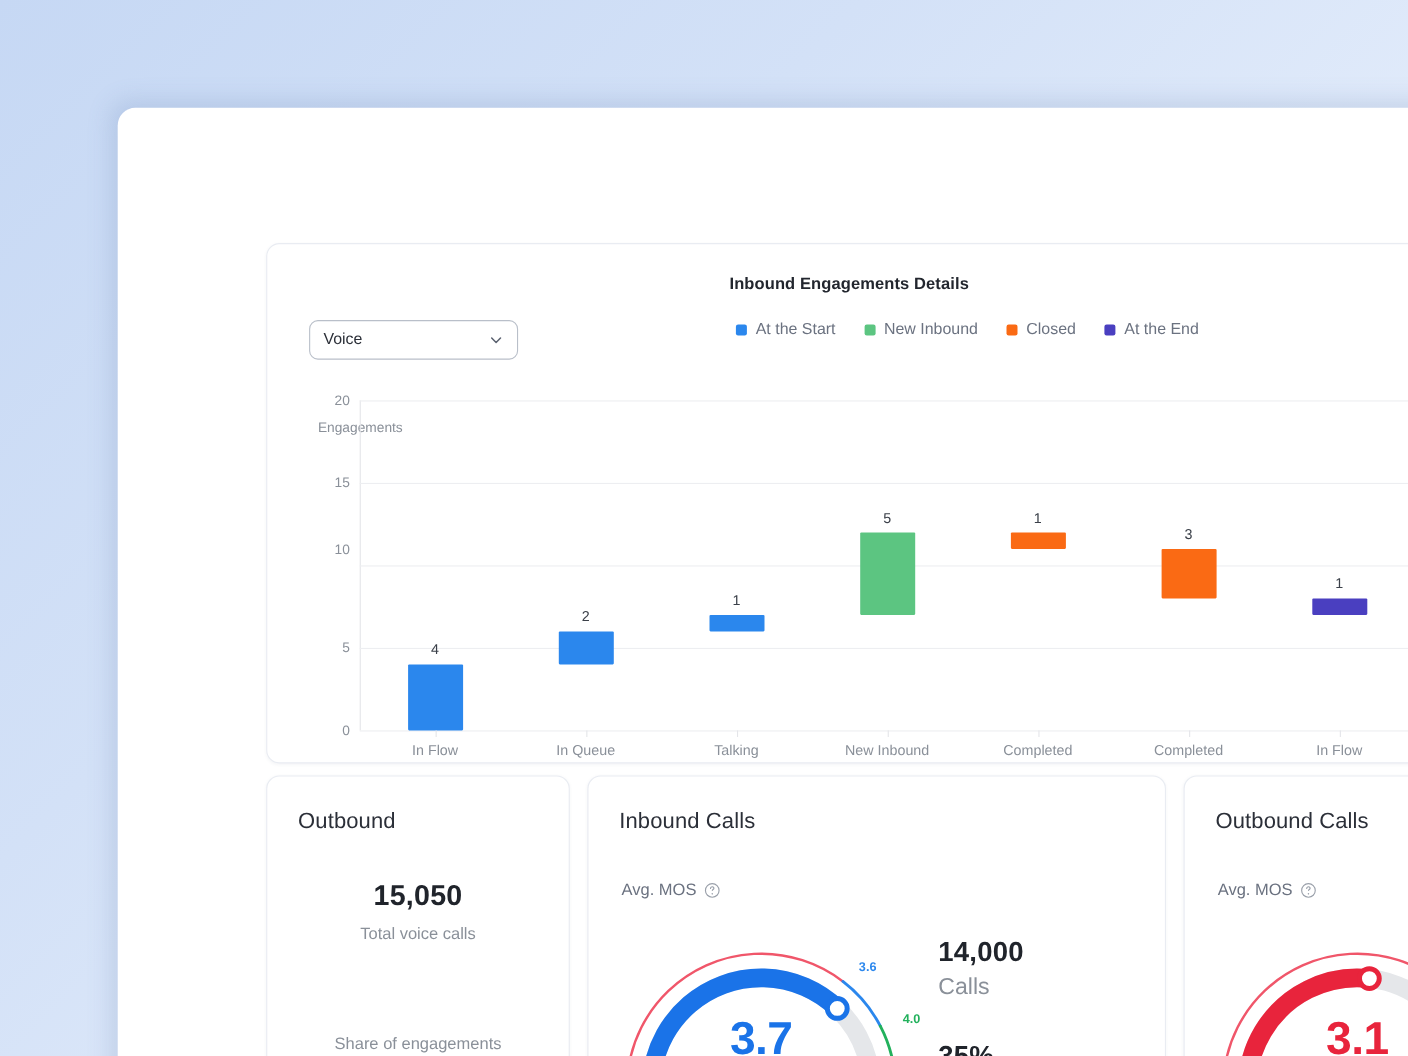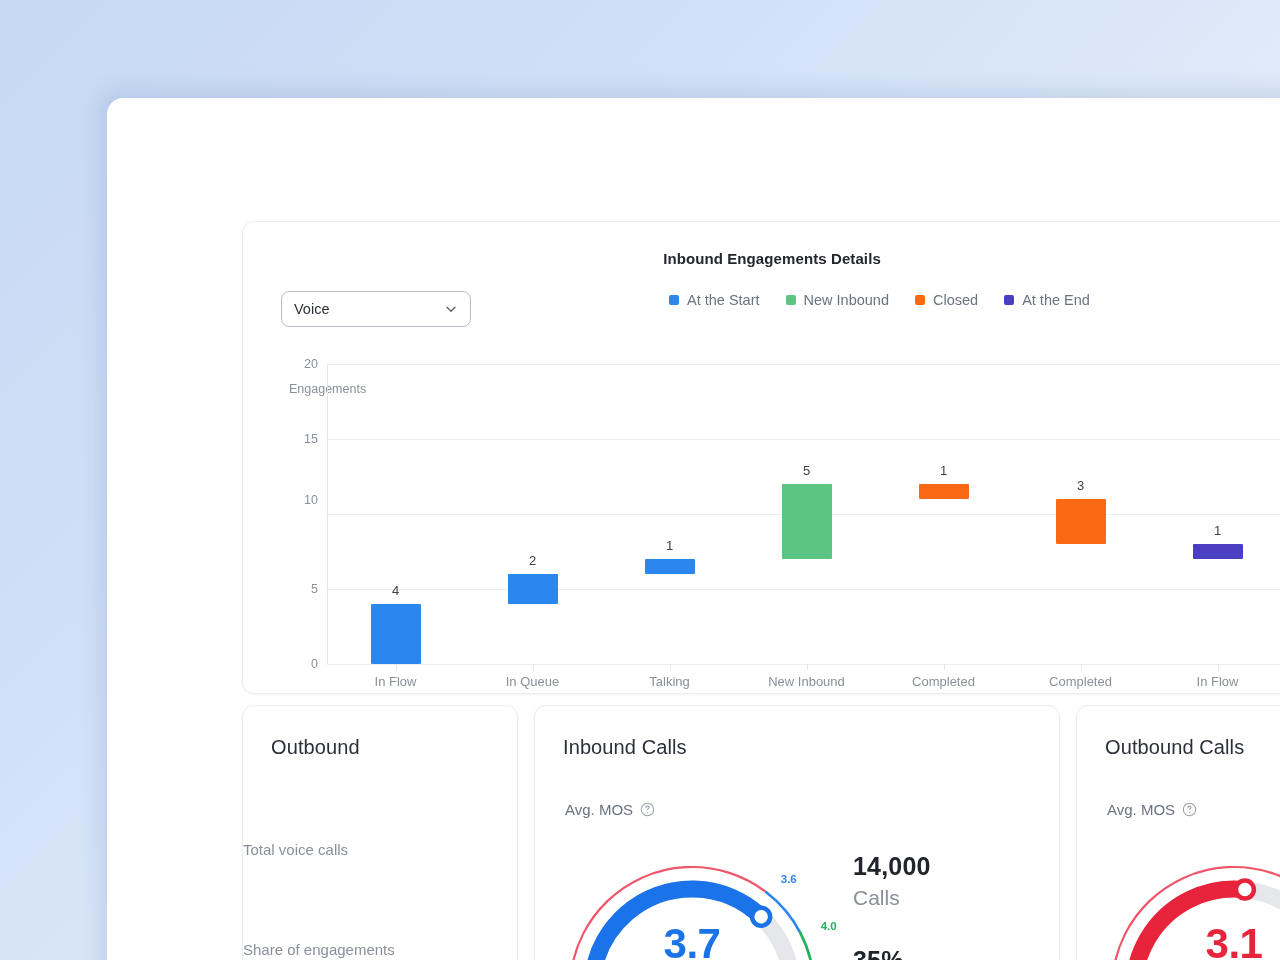--- a/index.html
+++ b/index.html
@@ -132,21 +132,21 @@
     letter-spacing: .1px;
   }
 
   
   .stat-big {
     position: absolute; width: 100%; text-align: center;
     font-size: 26px; font-weight: 700; color: #20242b;
     letter-spacing: .2px;
   }
   .stat-sub {
-    position: absolute; width: 100%; 
+    position: absolute; width: 100%; text-align: center;
     font-size: 15px; color: #8a9099;
   }
   #overall-num1 { top: 93px; }
   #overall-lab1 { top: 135px; }
   #overall-num2 { top: 193px; }
   #overall-lab2 { top: 235px; }
 
   
   .mos-row {
     position: absolute; left: 30px; top: 95px;
@@ -250,20 +250,21 @@
         <div class="bar" style="left: 865.5px; top: 180px; width: 50px; height: 15px; background: rgb(74, 63, 192);"></div>
         <div class="bar-label" style="left: 890.5px; top: 174px;">1</div>
         <div class="xtick-mark" style="left: 890.5px;"></div>
         <div class="xtick" style="left: 890.5px;">In Flow</div>
       </div>
 
   </div>
 
   <div id="overall-card" class="metric-card">
     <div class="card-title">Outbound</div>
+    <div class="stat-big" id="overall-num1">15,050</div>
     <div class="stat-sub" id="overall-lab1">Total voice calls</div>
     <div class="stat-sub" id="overall-lab2">Share of engagements</div>
   </div>
 
   <div id="inbound-card" class="metric-card">
     <div class="card-title">Inbound Calls</div>
 
     <div class="mos-row">
       <span class="mos-label">Avg. MOS</span>
       <span class="info-icon">

